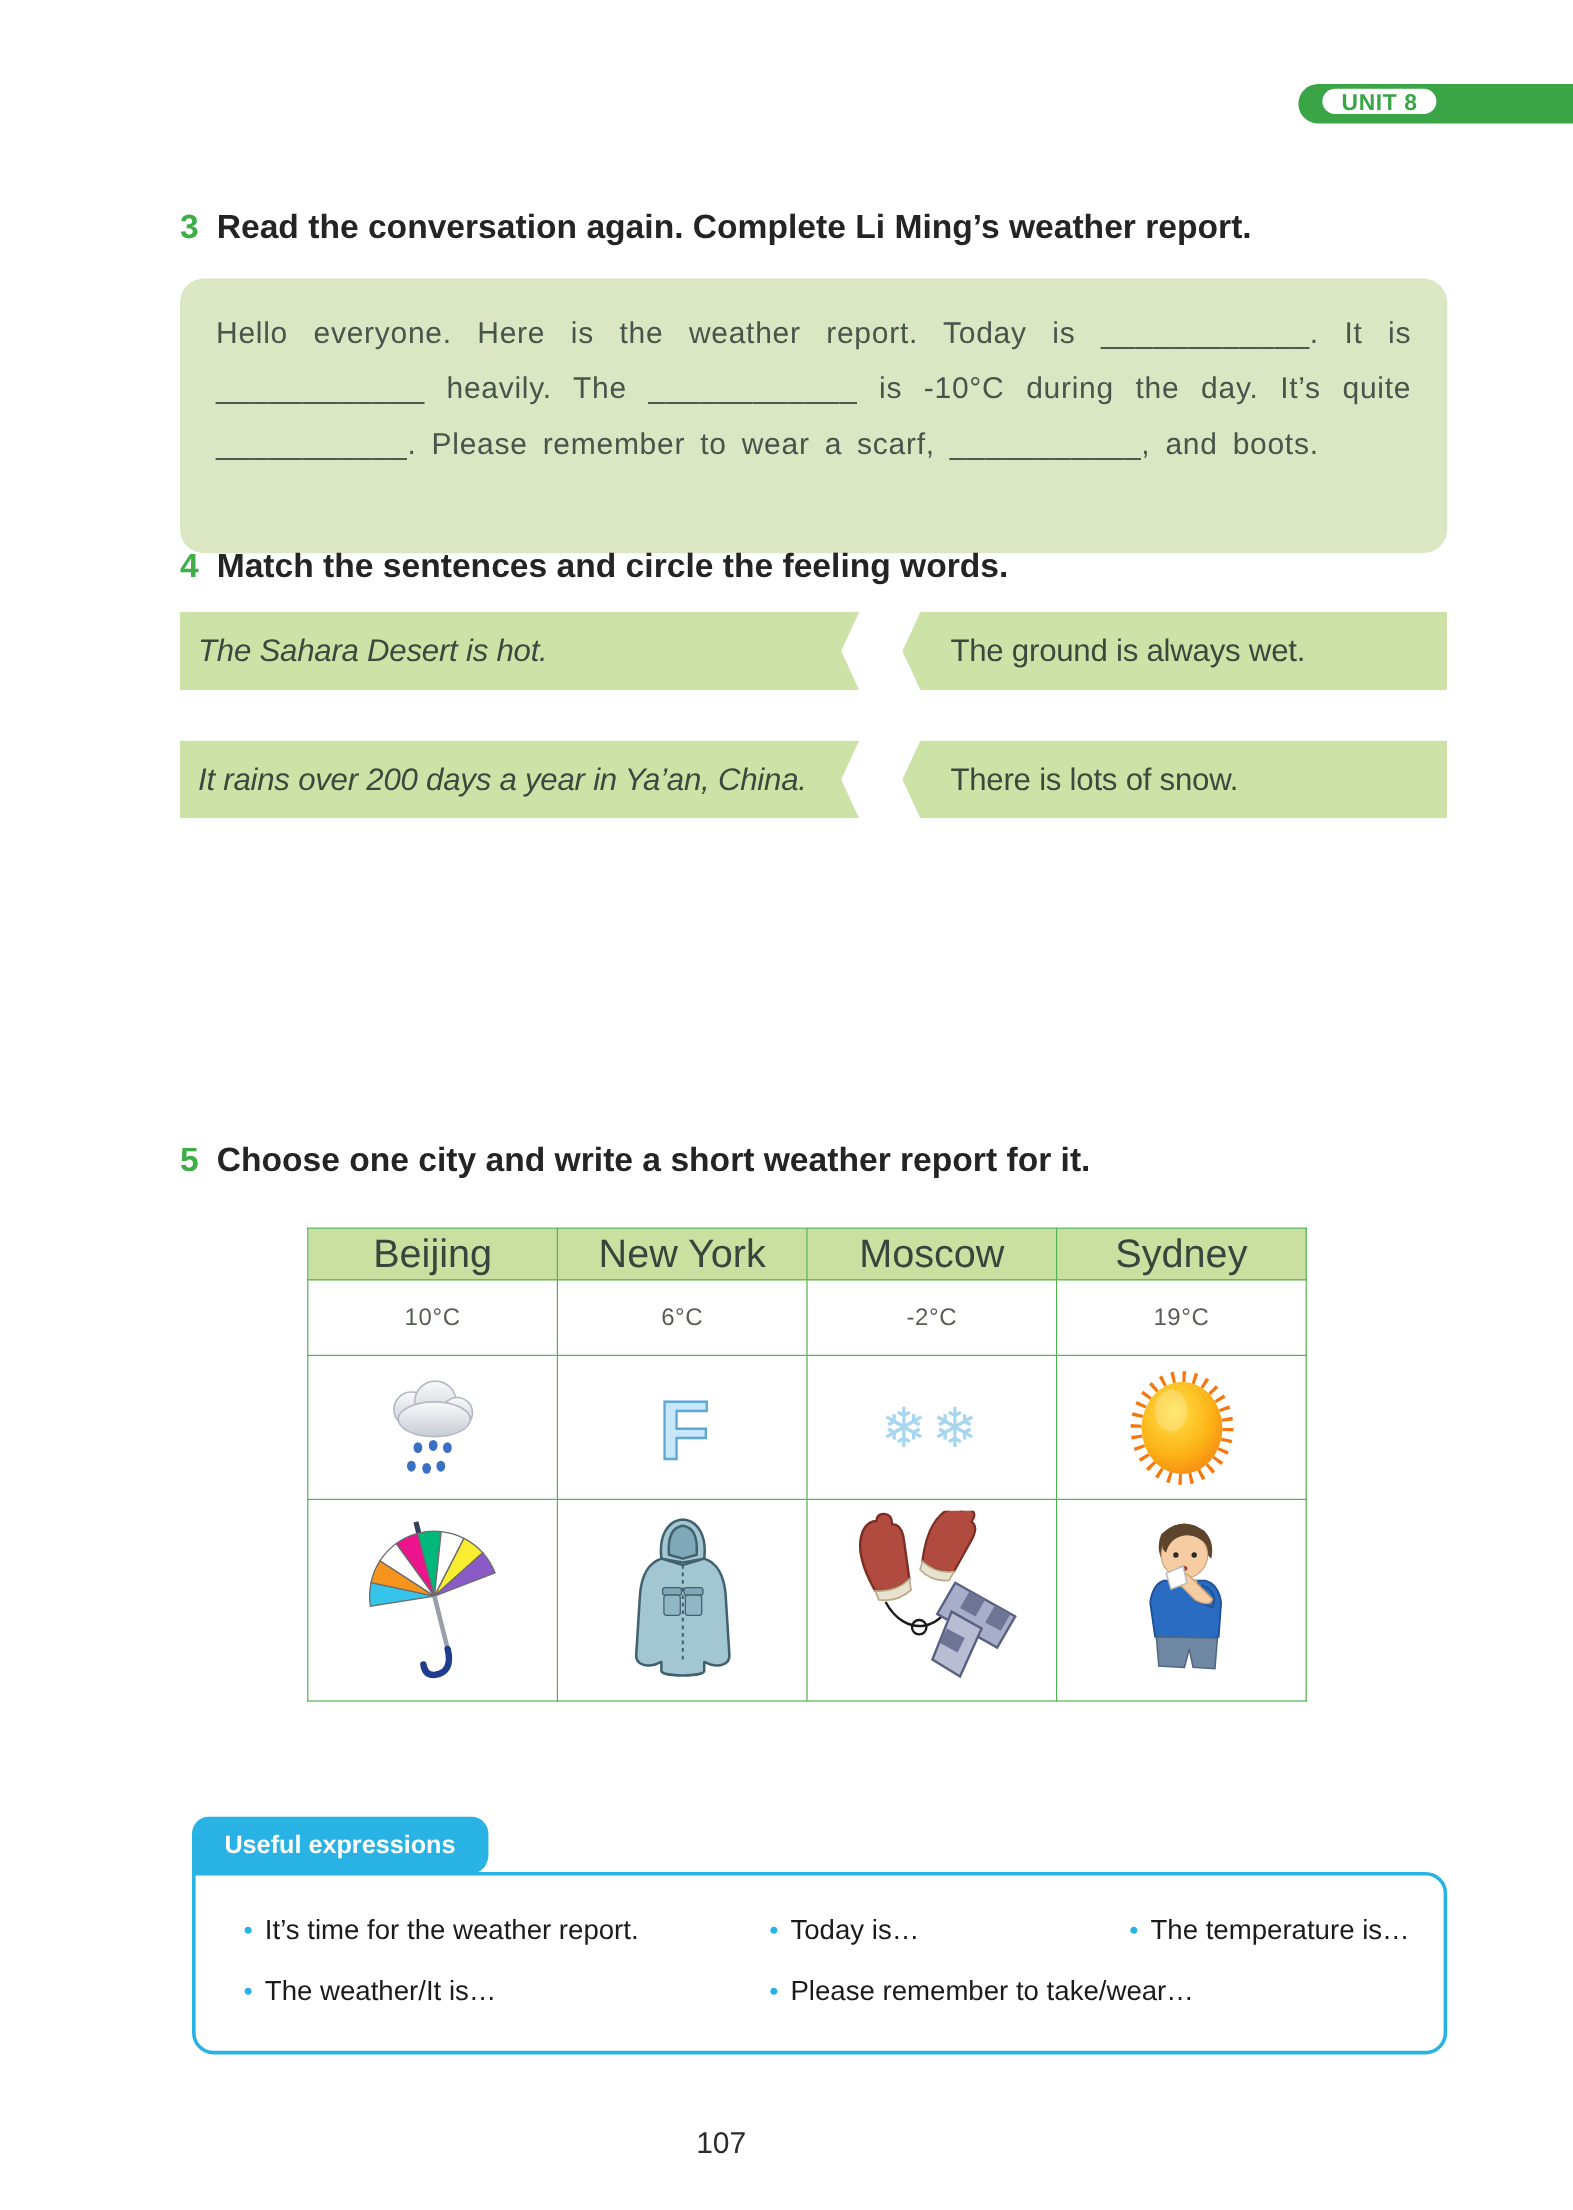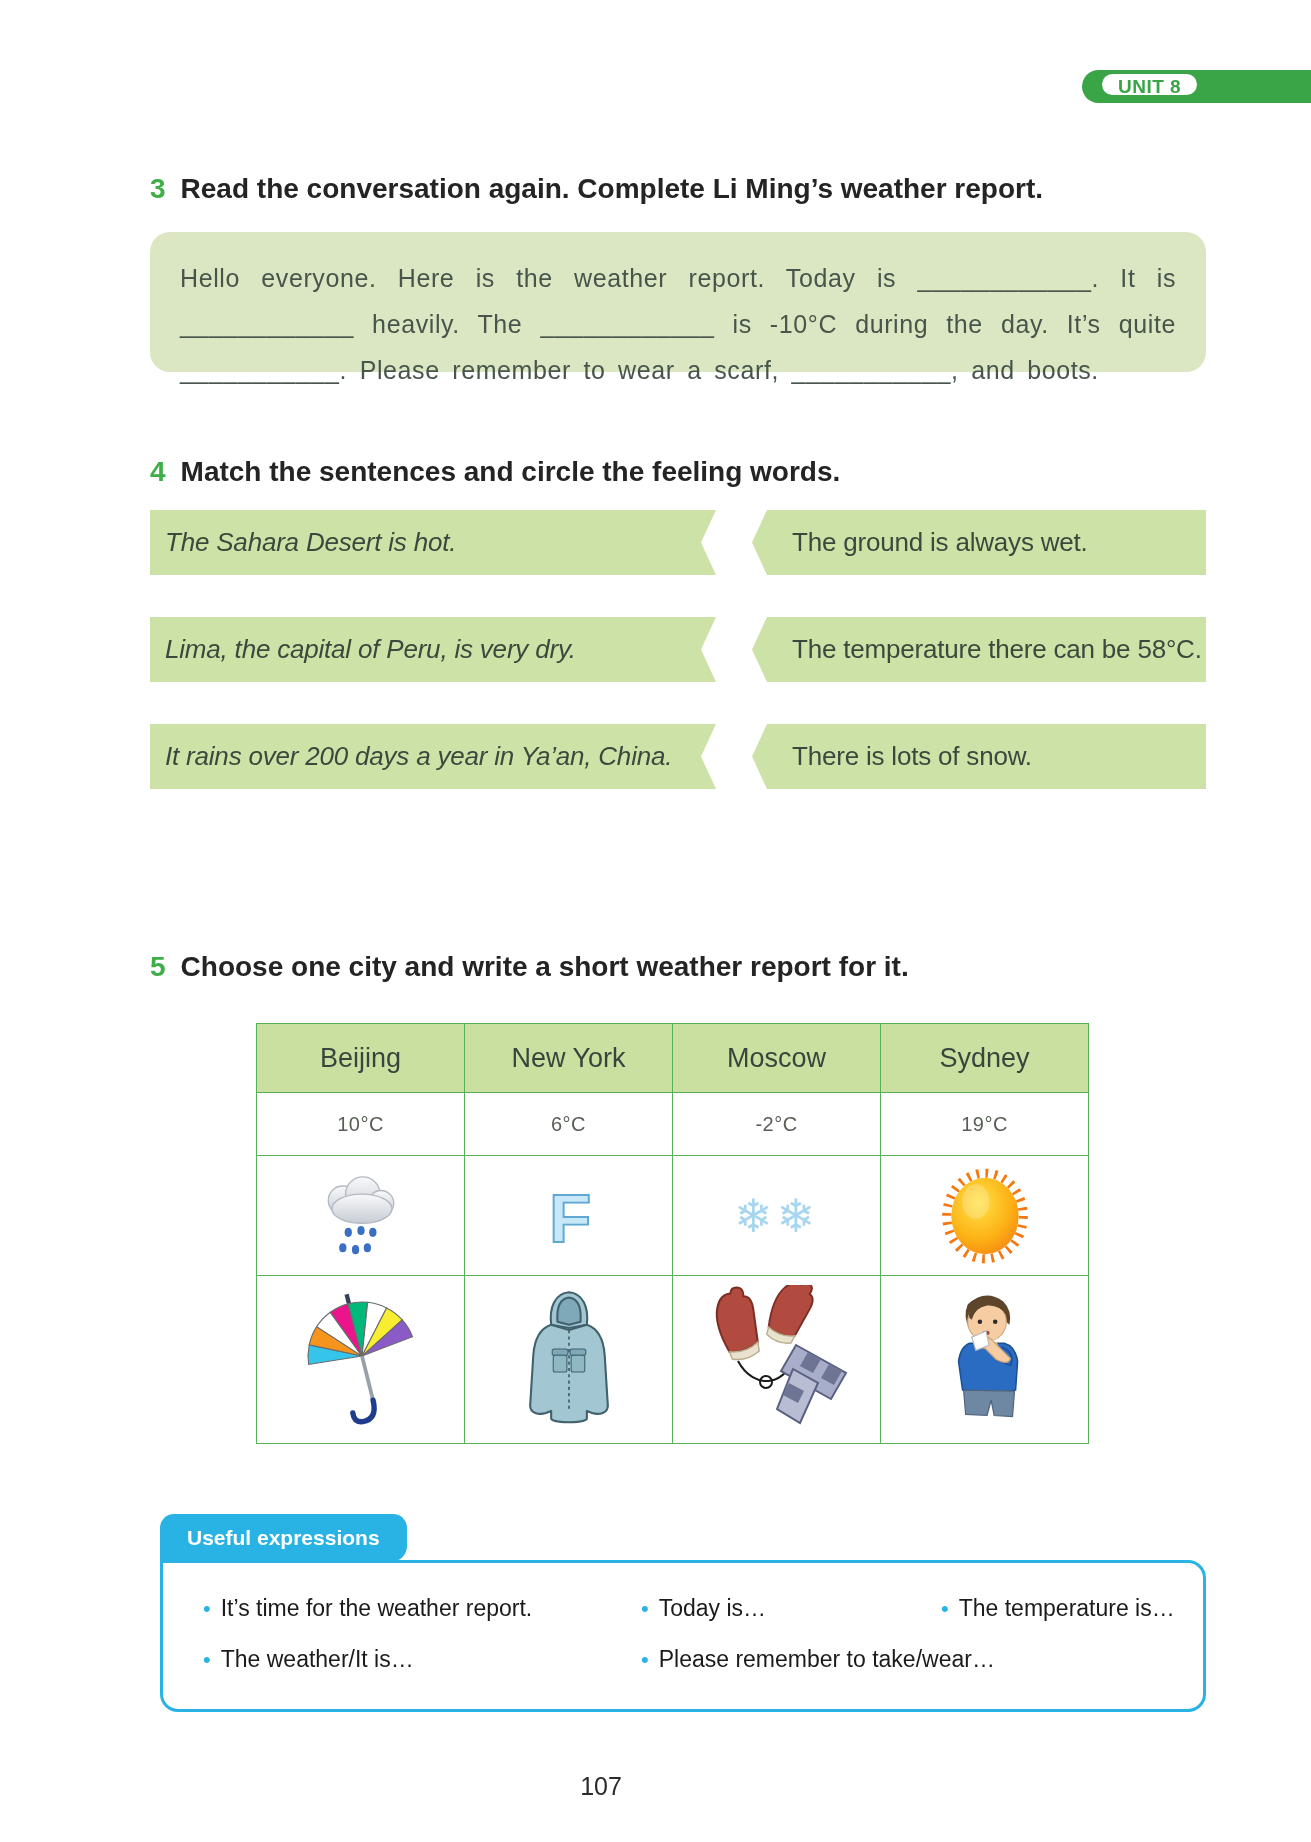--- a/index.html
+++ b/index.html
@@ -18,43 +18,43 @@
 
   
   .ex-heading { position:absolute; left:150px; margin:0; display:flex; gap:15px;
     font-size:28px; font-weight:bold; color:#242424; line-height:34px; }
   .ex-num { color:#3fae49; }
   #ex3-heading { top:172px; }
   #ex4-heading { top:455px; }
   #ex5-heading { top:950px; }
 
   
-  .report-box { position:absolute; top:232px; left:150px; width:1056px; height:140px;
+  .report-box { position:absolute; top:232px; left:150px; width:1056px; height:229px;
     background:#dbe7c3; border-radius:20px; padding:23px 30px 0 30px; }
   .report-line { margin:0; font-size:25px; line-height:46px; color:#47554b;
     letter-spacing:.6px; word-spacing:5px; white-space:normal; }
   .justify-full { text-align:justify; text-align-last:justify; }
 
   
   .match-grid { position:absolute; top:510px; left:150px; width:1056px; }
   .match-row { display:flex; height:65px; margin-bottom:42px; }
   .match-left { width:566px; background:#cde2a6; display:flex; align-items:center;
     padding-left:15px; font-size:26px; color:#3c483e; letter-spacing:-.2px;
     clip-path:polygon(0 0, 100% 0, calc(100% - 15px) 50%, 100% 100%, 0 100%);font-style:italic; }
   .match-gap { width:36px; }
   .match-right { width:454px; background:#cde2a6; display:flex; align-items:center;
     padding-left:40px; font-size:26px; color:#3c483e; letter-spacing:-.2px;
     clip-path:polygon(15px 0, 100% 0, 100% 100%, 15px 100%, 0 50%); }
 
   
   .weather-table { position:absolute; top:1023px; left:256px; border-collapse:collapse; }
   .weather-table th, .weather-table td { border:1.6px solid #54b254; width:208px;
     text-align:center; padding:0; }
-  .weather-table th { height:69px; background:#c9e0a1; font-weight:normal;
-    font-size:27px; color:#39453c; }
+  .weather-table th { height:43px; background:#c9e0a1; font-weight:normal;
+    font-size:33px; color:#39453c; }
   .temp-row td { height:63px; font-size:20px; color:#575f55; letter-spacing:.5px; }
   .wicon-row td { height:120px; }
   .citem-row td { height:168px; }
   .cell-center { display:flex; align-items:center; justify-content:center;
     width:100%; height:100%; }
   .snowflakes { font-family:"DejaVu Sans", sans-serif; color:#a9d6ef; font-size:46px;
     letter-spacing:4px; line-height:1; }
 
   
   .ue-tab { position:absolute; top:1514px; left:160px; height:48px; z-index:2;
@@ -92,25 +92,20 @@
 <h2 class="ex-heading" id="ex4-heading">
   <span class="ex-num">4</span>
   <span class="ex-title">Match the sentences and circle the feeling words.</span>
 </h2>
 
 <div class="match-grid">
   <div class="match-row">
     <div class="match-left">The Sahara Desert is hot.</div>
     <div class="match-gap"></div>
     <div class="match-right">The ground is always wet.</div>
-  </div>
-  <div class="match-row">
-    <div class="match-left">Lima, the capital of Peru, is very dry.</div>
-    <div class="match-gap"></div>
-    <div class="match-right">The temperature there can be 58°C.</div>
   </div>
   <div class="match-row">
     <div class="match-left">It rains over 200 days a year in Ya’an, China.</div>
     <div class="match-gap"></div>
     <div class="match-right">There is lots of snow.</div>
   </div>
 </div>
 
 <h2 class="ex-heading" id="ex5-heading">
   <span class="ex-num">5</span>

